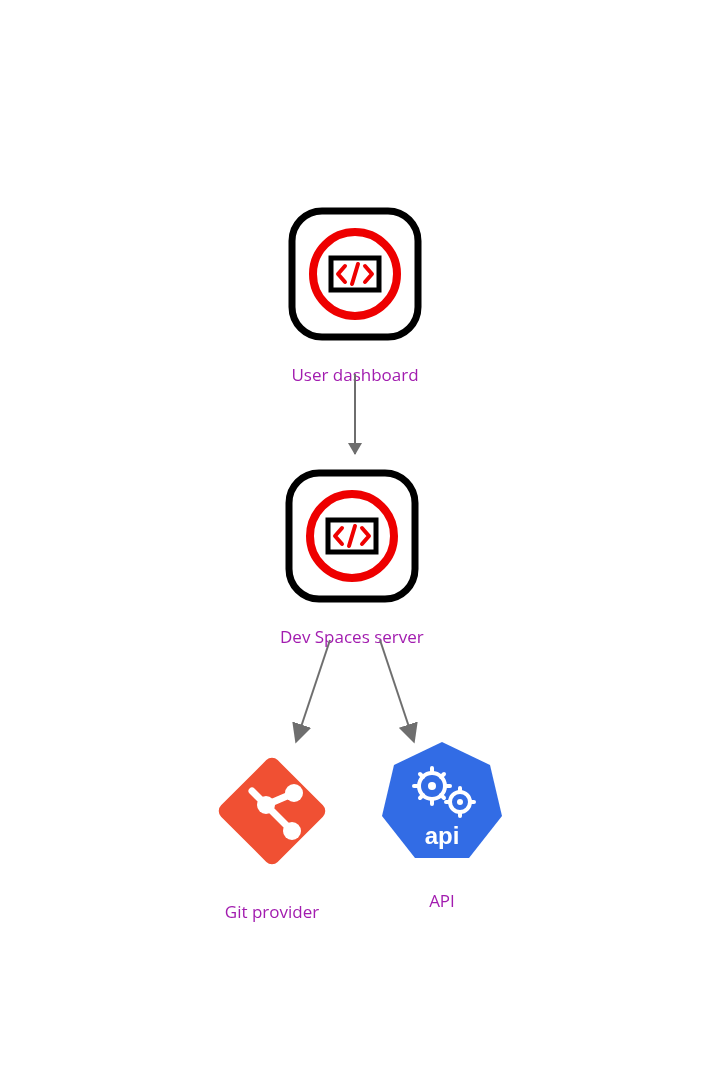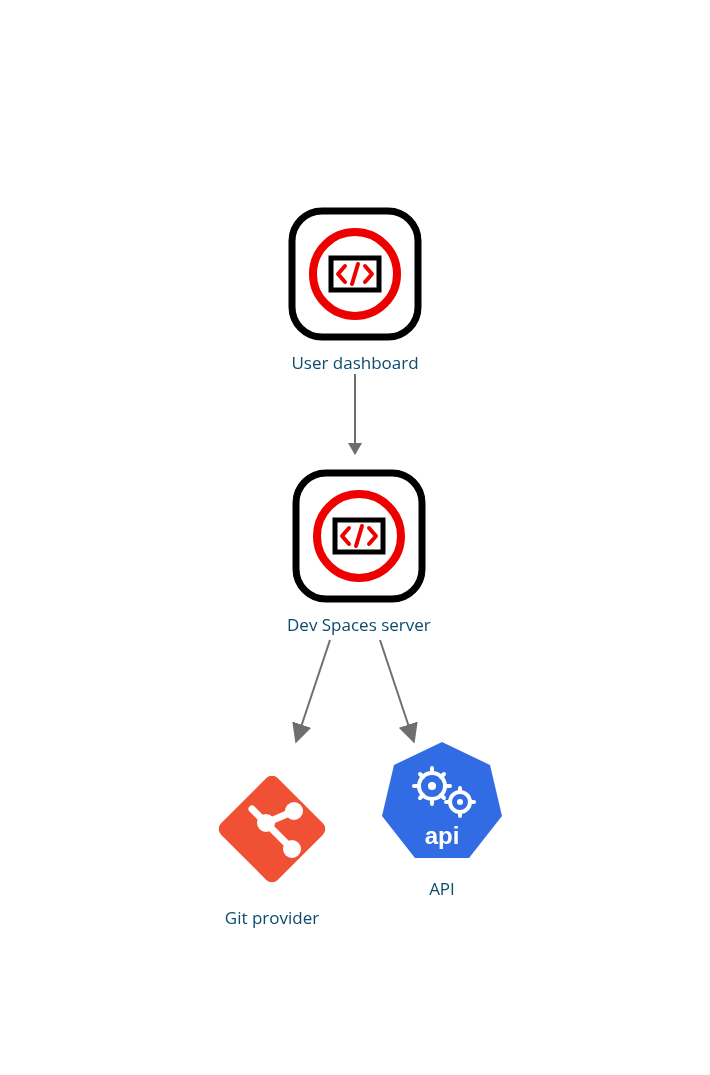--- a/index.html
+++ b/index.html
@@ -15,33 +15,33 @@
       width: 100%;
       height: 100%;
     }
     .node {
       position: absolute;
       display: flex;
       flex-direction: column;
       align-items: center;
     }
     .node-label {
-      margin-top: 4px;
+      margin-top: 16px;
       font-size: 17px;
-      color: #0c4a6e;
+      color: #a21caf;
       text-align: center;
       white-space: nowrap;
     }
     .icon-wrap {
       display: block;
     }
     
     #n-user { left: 287px; top: 206px; }
-    #n-server { left: 287px; top: 468px; }
-    #n-git { left: 204px; top: 761px; }
+    #n-server { left: 280px; top: 468px; }
+    #n-git { left: 204px; top: 743px; }
     #n-api { left: 374px; top: 732px; }
 
     
     .arrow {
       position: absolute;
       width: 2px;
       background: #6e6e6e;
     }
     .arrow::after {
       content: "";

